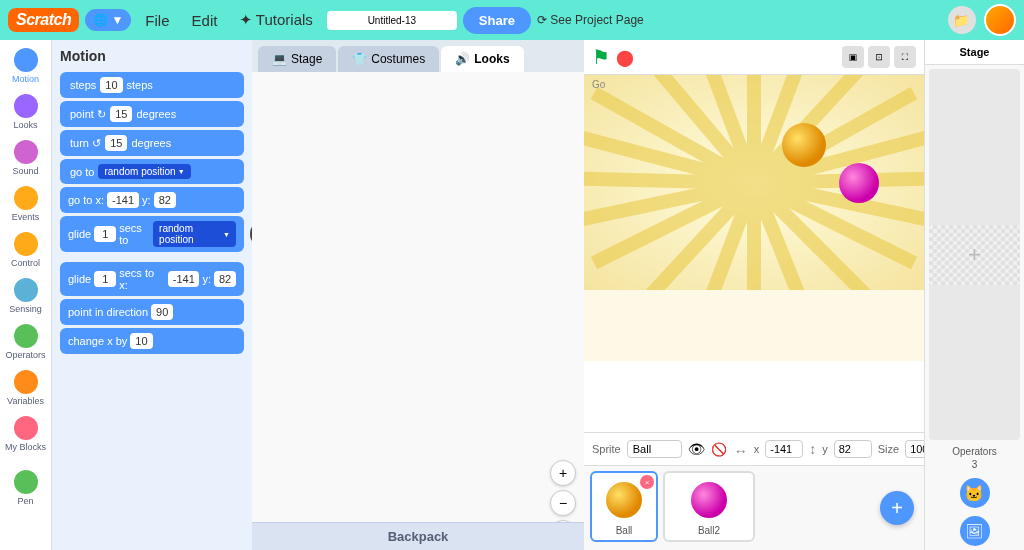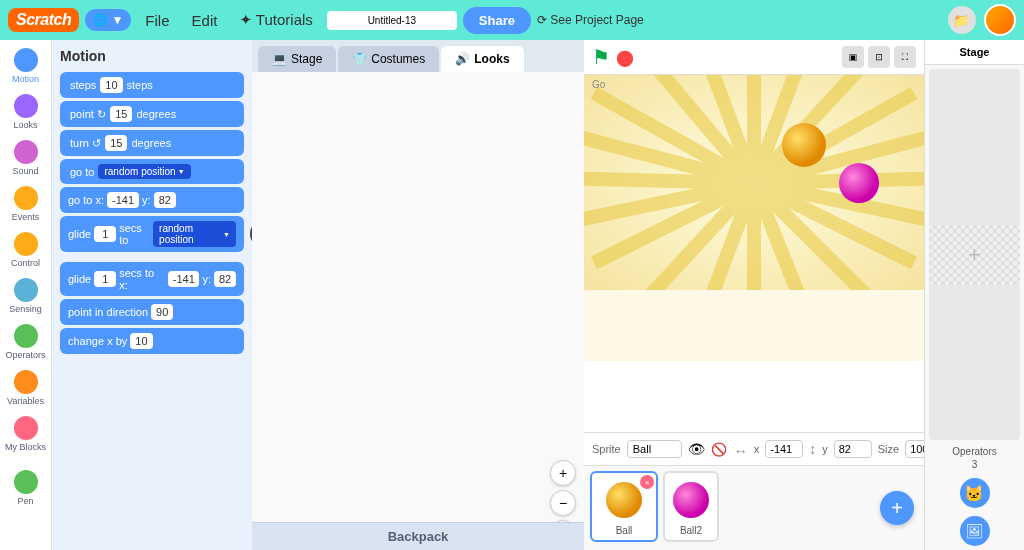--- a/index.html
+++ b/index.html
@@ -357,21 +357,21 @@
                 <stop offset="0%" stop-color="#ffe066"></stop>
                 <stop offset="100%" stop-color="#e08800"></stop>
               </radialGradient>
             </defs>
             <circle cx="22" cy="22" r="18" fill="url(#tg1)"></circle>
           </svg>
         </div>
         <span class="thumb-label">Ball</span>
       </div>
 
-      <div class="sprite-thumb" style="width:56px;border:2px solid #ddd;border-radius:6px;background:white;display:flex;flex-direction:column;align-items:center;padding:4px;cursor:pointer;position:relative;">
+      <div class="sprite-thumb" style="width:92px;border:2px solid #ddd;border-radius:6px;background:white;display:flex;flex-direction:column;align-items:center;padding:4px;cursor:pointer;position:relative;">
         <div class="thumb-img">
           <svg width="44" height="44" viewBox="0 0 44 44">
             <defs>
               <radialGradient id="tg2" cx="35%" cy="35%" r="60%">
                 <stop offset="0%" stop-color="#ff88dd"></stop>
                 <stop offset="100%" stop-color="#cc00aa"></stop>
               </radialGradient>
             </defs>
             <circle cx="22" cy="22" r="18" fill="url(#tg2)"></circle>
           </svg>

